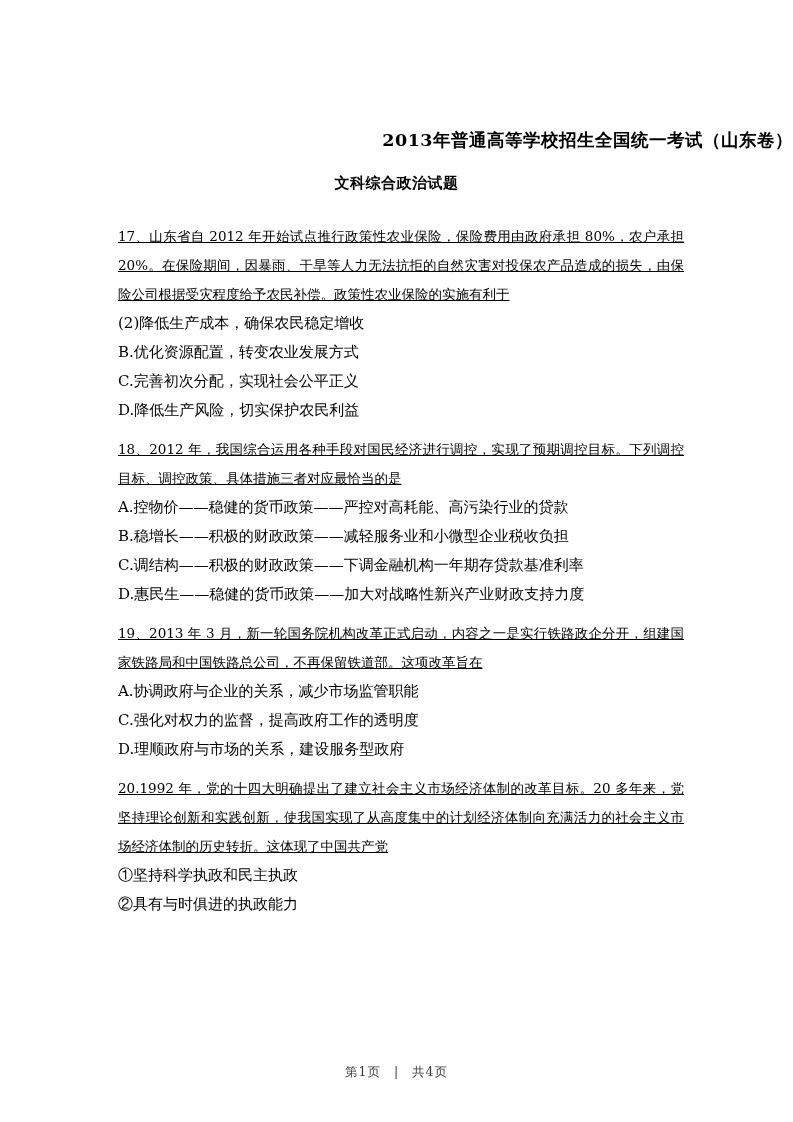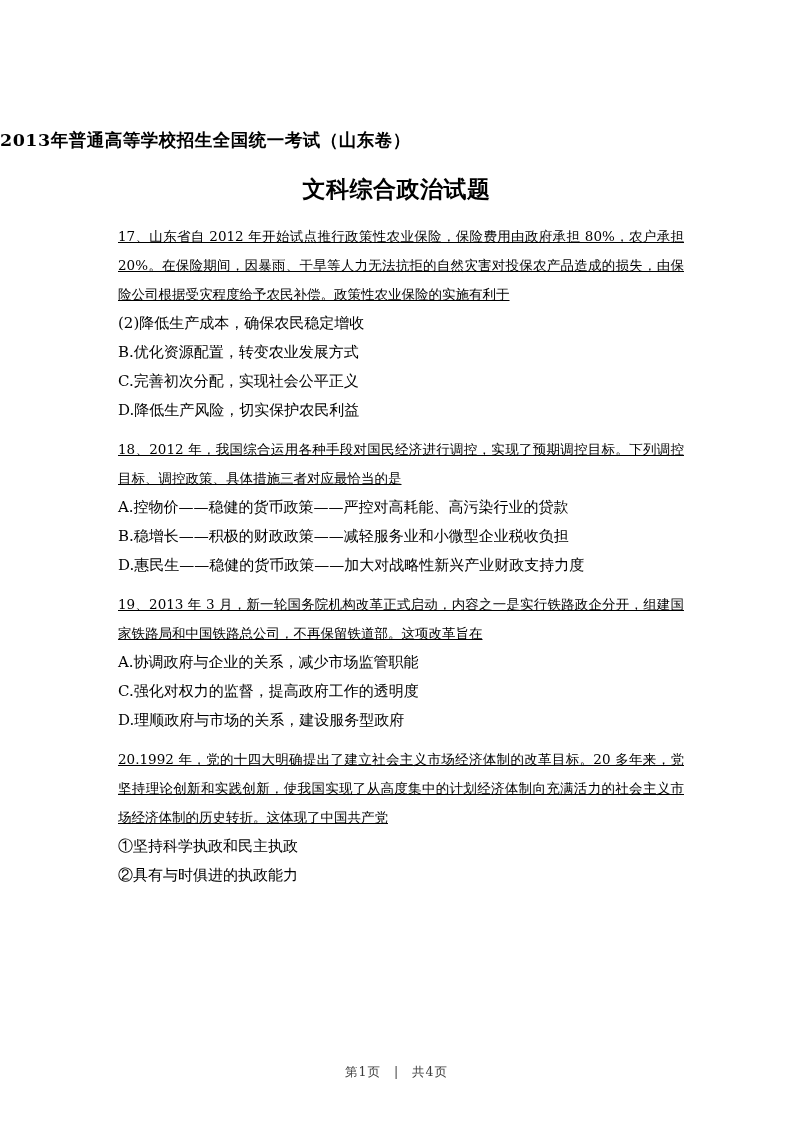--- a/index.html
+++ b/index.html
@@ -16,33 +16,33 @@
     overflow: hidden;
   }
   .page {
     position: relative;
     width: 793px;
     height: 1122px;
     box-sizing: border-box;
     padding: 0;
   }
   .doc-title {
-    text-align: left;
+    text-align: right;
     font-size: 17.5px;
     font-weight: bold;
     letter-spacing: 0.5px;
     margin: 0;
     position: absolute;
     left: 0;
     right: 0;
     top: 128px;
   }
   .doc-subtitle {
     text-align: center;
-    font-size: 23px;
+    font-size: 15px;
     font-weight: bold;
     letter-spacing: 0.5px;
     margin: 0;
     position: absolute;
     left: 0;
     right: 0;
     top: 174px;
   }
   .content {
     position: absolute;
@@ -98,20 +98,21 @@
       <p class="q-opt">(2)降低生产成本，确保农民稳定增收</p>
       <p class="q-opt">B.优化资源配置，转变农业发展方式</p>
       <p class="q-opt">C.完善初次分配，实现社会公平正义</p>
       <p class="q-opt">D.降低生产风险，切实保护农民利益</p>
     </div>
 
     <div class="q-block">
       <p class="q-stem">18、2012 年，我国综合运用各种手段对国民经济进行调控，实现了预期调控目标。下列调控目标、调控政策、具体措施三者对应最恰当的是</p>
       <p class="q-opt">A.控物价——稳健的货币政策——严控对高耗能、高污染行业的贷款</p>
       <p class="q-opt">B.稳增长——积极的财政政策——减轻服务业和小微型企业税收负担</p>
+      <p class="q-opt">C.调结构——积极的财政政策——下调金融机构一年期存贷款基准利率</p>
       <p class="q-opt">D.惠民生——稳健的货币政策——加大对战略性新兴产业财政支持力度</p>
     </div>
 
     <div class="q-block">
       <p class="q-stem">19、2013 年 3 月，新一轮国务院机构改革正式启动，内容之一是实行铁路政企分开，组建国家铁路局和中国铁路总公司，不再保留铁道部。这项改革旨在</p>
       <p class="q-opt">A.协调政府与企业的关系，减少市场监管职能</p>
       <p class="q-opt">C.强化对权力的监督，提高政府工作的透明度</p>
       <p class="q-opt">D.理顺政府与市场的关系，建设服务型政府</p>
     </div>
 

